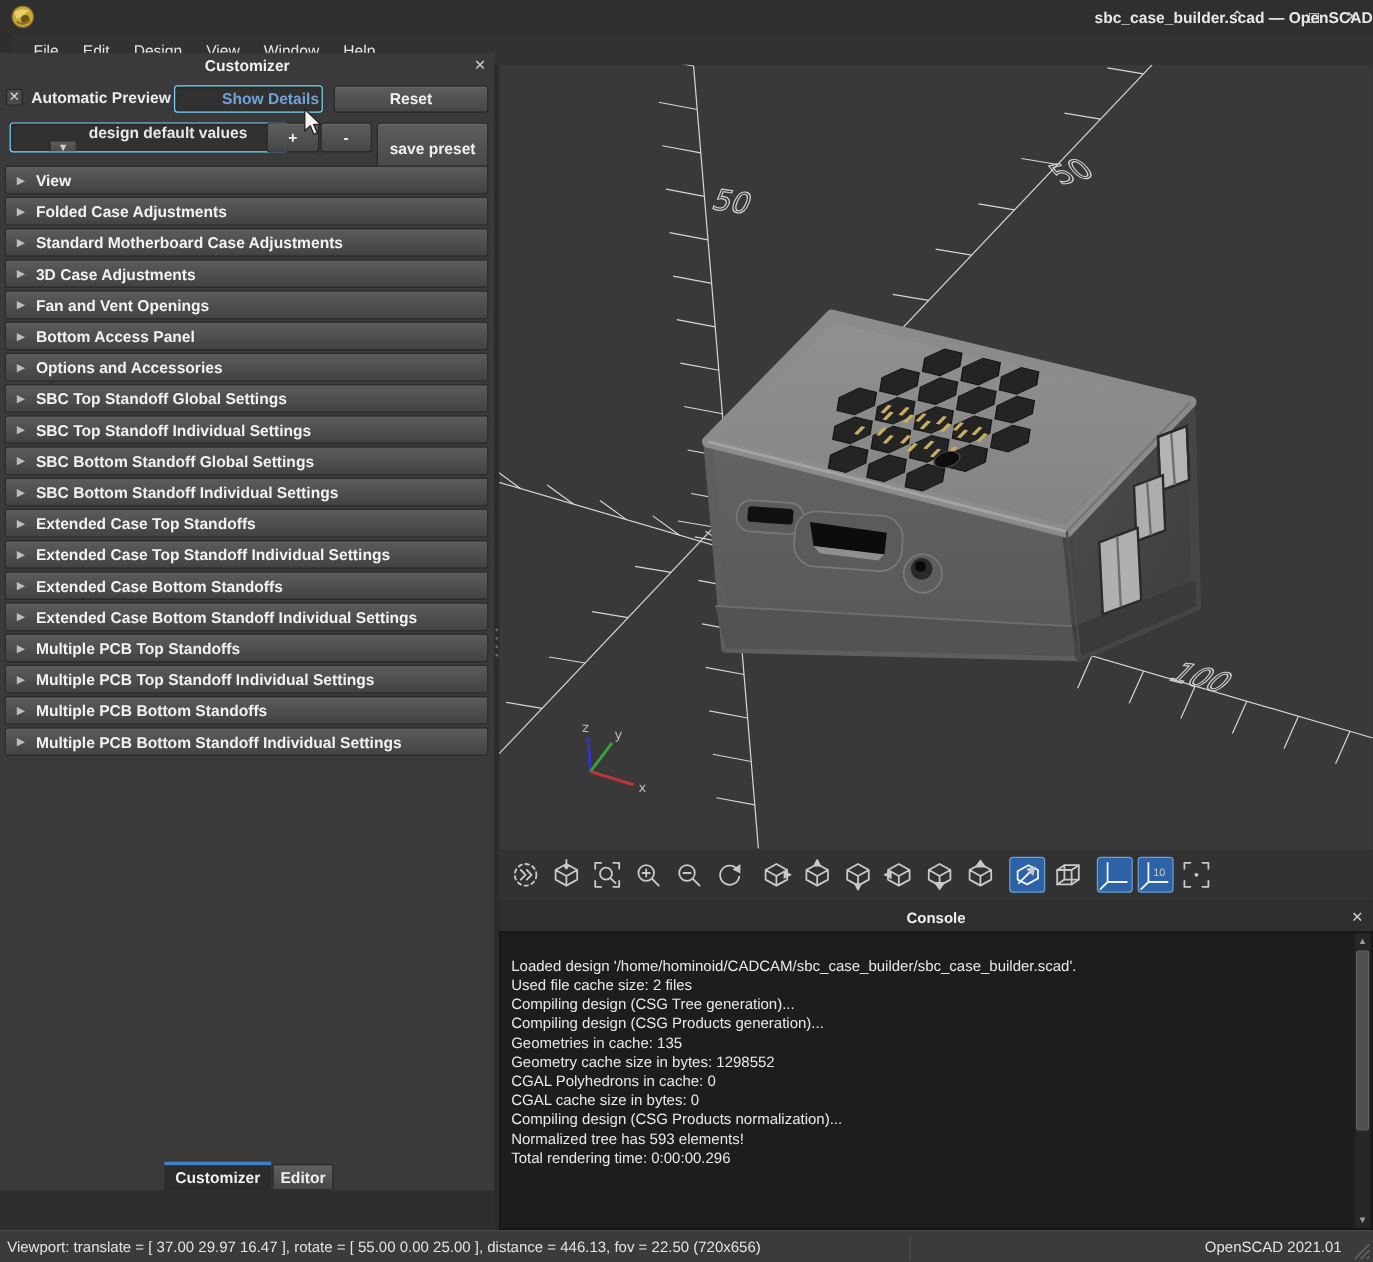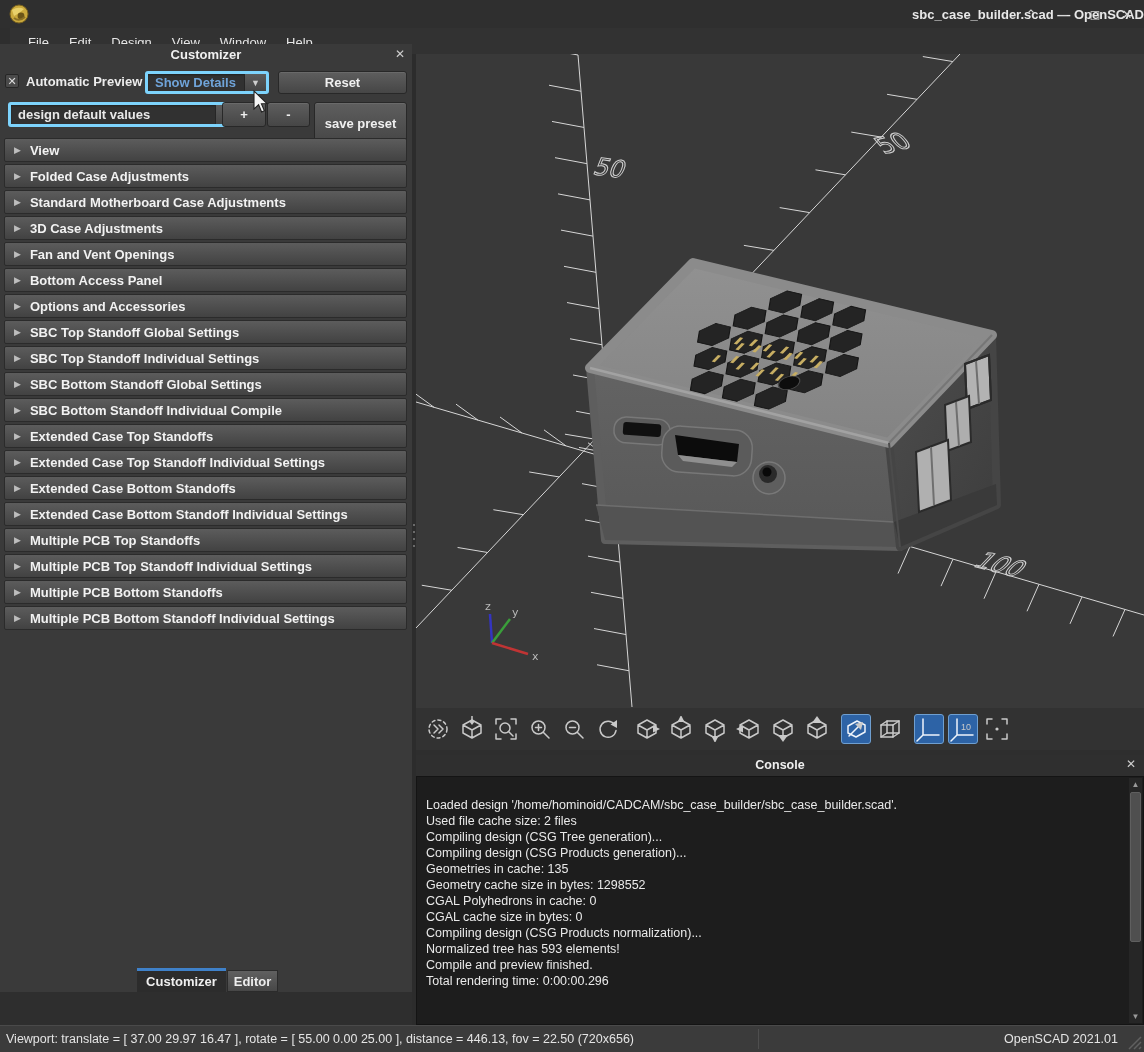--- a/index.html
+++ b/index.html
@@ -27,34 +27,34 @@
   .cust-header { position:absolute; left:0; top:0; width:412px; height:22px; }
   .cust-title { position:absolute; left:0; right:0; text-align:center; top:3px; font-size:13px;
                 font-weight:bold; color:#f0f0f0; }
   .cust-close { position:absolute; right:4px; top:2px; width:16px; height:16px; color:#cfcfcf;
                 font-size:12px; text-align:center; line-height:16px; }
   .row1 { position:absolute; left:0; top:26px; width:412px; height:26px; }
   .checkbox { position:absolute; left:5px; top:4px; width:14px; height:14px; background:#4a4a4a;
               border:1px solid #262626; border-radius:2px; color:#dcdcdc; font-size:11px;
               line-height:12px; text-align:center; }
   .autoprev-label { position:absolute; left:26px; top:4px; font-size:13px; font-weight:bold; color:#ececec; }
-  .combo { background:#313131; border:3px solid #7dd3fc; border-radius:3px; display:flex;
-           align-items:center; overflow:hidden; box-shadow:inset 0 1px 2px rgba(0,0,0,.35); }
+  .combo { background:#313131; border:1px solid #7dd3fc; border-radius:3px; display:flex;
+           align-items:center; overflow:hidden; box-shadow:inset 0 1px 2px rgba(0,0,0,.35);padding-left:32px; }
   .combo .val { flex:1; padding:0 7px; font-size:13px; font-weight:bold; white-space:nowrap; }
   .combo .arrowbtn { width:22px; align-self:stretch; background:linear-gradient(#5c5c5c,#454545);
                      border-left:1px solid #262626; display:flex; align-items:center;
                      justify-content:center; color:#cfcfcf; font-size:9px; }
   .details-combo { position:absolute; left:145px; top:1px; width:124px; height:23px; }
   .details-combo .val { color:#6fa3d8; }
   .btn { background:linear-gradient(#5e5e5e,#464646); border:1px solid #282828; border-radius:3px;
          color:#f0f0f0; font-size:13px; font-weight:bold; display:flex; align-items:center;
          justify-content:center; box-shadow:inset 0 1px 0 rgba(255,255,255,.08); }
   .reset-btn { position:absolute; left:278px; top:1px; width:129px; height:23px; }
   .row2 { position:absolute; left:0; top:56px; width:412px; height:30px; }
-  .preset-combo { position:absolute; left:8px; top:2px; width:232px; height:25px; }
+  .preset-combo { position:absolute; left:8px; top:2px; width:232px; height:25px;flex-direction:column; }
   .preset-combo .val { color:#e8e8e8; }
   .plus-btn  { position:absolute; left:222px; top:2px; width:44px; height:25px; }
   .minus-btn { position:absolute; left:267px; top:2px; width:43px; height:25px; }
   .save-btn  { position:absolute; left:314px; top:2px; width:93px; height:42px; }
 
   .sections { position:absolute; left:4px; top:94px; width:403px; }
   .section-bar { height:24px; margin-bottom:2px; background:linear-gradient(#5c5c5c,#424242);
                  border:1px solid #2b2b2b; border-radius:2px; display:flex; align-items:center;
                  padding-left:9px; }
   .section-bar .tri { color:#bdbdbd; font-size:9px; margin-right:9px; }
@@ -215,21 +215,21 @@
           <span class="lbl">SBC Top Standoff Individual Settings</span>
         </div>
 
         <div class="section-bar">
           <span class="tri">▶</span>
           <span class="lbl">SBC Bottom Standoff Global Settings</span>
         </div>
 
         <div class="section-bar">
           <span class="tri">▶</span>
-          <span class="lbl">SBC Bottom Standoff Individual Compile</span>
+          <span class="lbl">SBC Bottom Standoff Individual Settings</span>
         </div>
 
         <div class="section-bar">
           <span class="tri">▶</span>
           <span class="lbl">Extended Case Top Standoffs</span>
         </div>
 
         <div class="section-bar">
           <span class="tri">▶</span>
           <span class="lbl">Extended Case Top Standoff Individual Settings</span>
@@ -577,21 +577,20 @@
     <div class="console-line">Loaded design '/home/hominoid/CADCAM/sbc_case_builder/sbc_case_builder.scad'.</div>
         <div class="console-line">Used file cache size: 2 files</div>
         <div class="console-line">Compiling design (CSG Tree generation)...</div>
         <div class="console-line">Compiling design (CSG Products generation)...</div>
         <div class="console-line">Geometries in cache: 135</div>
         <div class="console-line">Geometry cache size in bytes: 1298552</div>
         <div class="console-line">CGAL Polyhedrons in cache: 0</div>
         <div class="console-line">CGAL cache size in bytes: 0</div>
         <div class="console-line">Compiling design (CSG Products normalization)...</div>
         <div class="console-line">Normalized tree has 593 elements!</div>
-        <div class="console-line">Compile and preview finished.</div>
         <div class="console-line">Total rendering time: 0:00:00.296</div>
       </div>
     <div class="cscroll">
       <div class="up">▲</div>
       <div class="thumb"></div>
       <div class="dn">▼</div>
     </div>
   </div>
 
   <div class="statusbar">

